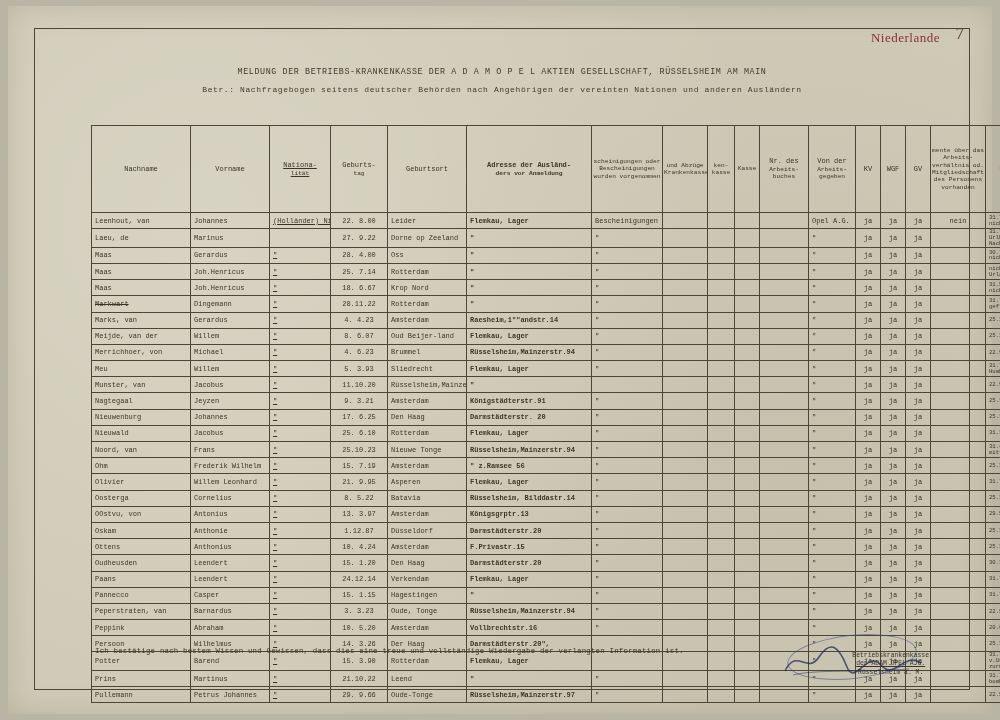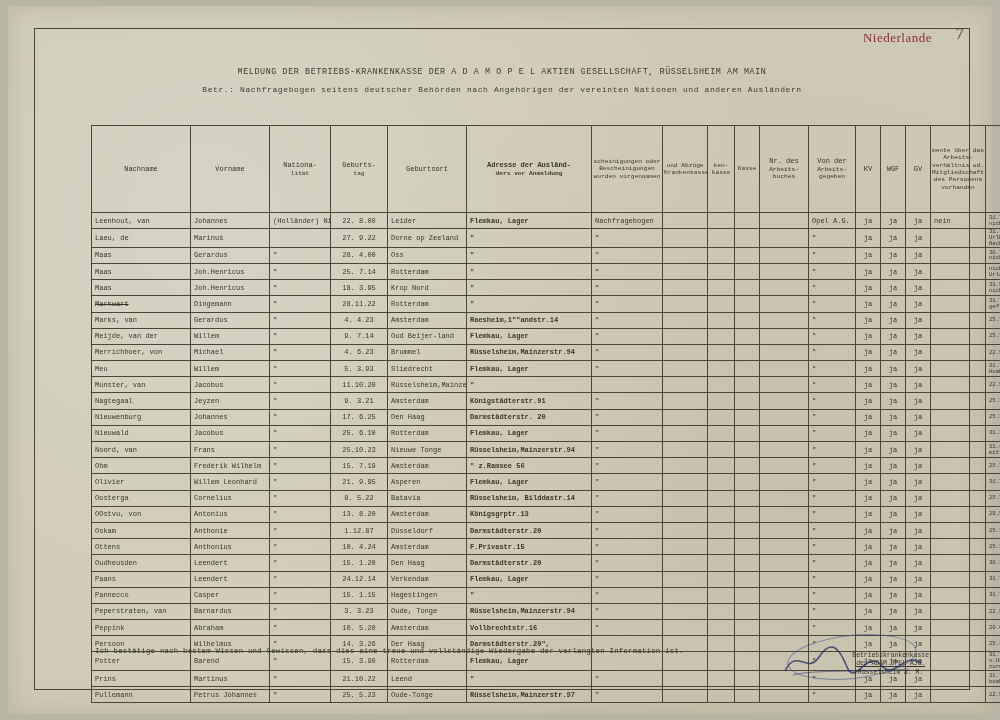--- a/index.html
+++ b/index.html
@@ -15,21 +15,21 @@
     background-image:
       radial-gradient(circle at 20% 30%, rgba(255,255,255,0.18), rgba(255,255,255,0) 60%),
       radial-gradient(circle at 80% 70%, rgba(120,110,80,0.10), rgba(255,255,255,0) 55%);
     box-shadow:inset 0 0 30px rgba(120,110,85,0.25);
   }
   .border-box{
     position:absolute;left:26px;top:22px;right:22px;bottom:24px;
     border:1px solid #4b4636;
   }
   .archive-stamp{
-    position:absolute;right:60px;top:24px;
+    position:absolute;right:52px;top:24px;
     color:#8a2f33;
     font-family:"Liberation Serif", serif;
     font-size:13px;letter-spacing:.5px;
   }
   .page-num{
     position:absolute;right:28px;top:18px;
     color:#6c3a2c;
     font-family:"Liberation Serif", serif;
     font-size:17px;
   }
@@ -63,34 +63,34 @@
   thead th .sub{font-size:6.2px;display:block;line-height:1.2;}
   tbody td{
     height:15.2px;
     padding:0 3px;
     white-space:nowrap;
     overflow:hidden;
     letter-spacing:0px;
   }
   .c-name{width:96px;margin-left:46px;}
   .c-vor{width:76px;}
-  .c-nat{width:58px;}
+  .c-nat{width:58px;text-decoration:underline;}
   .c-geb{width:54px;text-align:center;}
   .c-ort{width:76px;}
   .c-adr{width:122px;font-weight:bold;}
   .c-karte{width:68px;}
   .c-brutto{width:42px;}
   .c-wo{width:24px;}
   .c-kass{width:22px;}
   .c-nr{width:46px;}
   .c-von{width:44px;}
   .c-kv{width:22px;text-align:center;}
   .c-wgf{width:22px;text-align:center;}
   .c-gv{width:22px;text-align:center;}
-  .c-dok{width:52px;}
+  .c-dok{width:52px;text-align:center;}
   .c-bem{width:62px;font-size:5.6px;line-height:1.05;white-space:normal;}
   .tick{
     position:relative;
   }
   .tick:before{
     content:"\2713";
     position:absolute;left:-9px;top:1px;
     font-size:7px;color:#4a4433;
   }
   .strike{text-decoration:line-through;font-family:Liberation Mono, monospace;}
@@ -184,21 +184,21 @@
           </tr>
         </thead>
         <tbody id="tbody">
             <tr>
               <td class="c-name tick">Leenhout, van</td>
               <td class="c-vor">Johannes</td>
               <td class="c-nat">(Holländer) Niederlande</td>
               <td class="c-geb">22. 8.00</td>
               <td class="c-ort">Leider</td>
               <td class="c-adr">Flemkau, Lager</td>
-              <td class="c-karte">Nachfragebogen</td>
+              <td class="c-karte">Bescheinigungen</td>
               <td class="c-brutto"></td>
               <td class="c-wo"></td>
               <td class="c-kass"></td>
               <td class="c-nr"></td>
               <td class="c-von">Opel A.G.</td>
               <td class="c-kv">ja</td>
               <td class="c-wgf">ja</td>
               <td class="c-gv">ja</td>
               <td class="c-dok">nein</td>
               <td class="c-bem">31.7.44 v. Urlb. nicht zurück</td>
@@ -257,21 +257,21 @@
               <td class="c-kv">ja</td>
               <td class="c-wgf">ja</td>
               <td class="c-gv">ja</td>
               <td class="c-dok"></td>
               <td class="c-bem">nicht zurück Urlaub</td>
             </tr>
             <tr>
               <td class="c-name tick">Maas</td>
               <td class="c-vor">Joh.Henricus</td>
               <td class="c-nat">"</td>
-              <td class="c-geb">18. 3.95</td>
+              <td class="c-geb">18. 6.67</td>
               <td class="c-ort">Krop Nord</td>
               <td class="c-adr">"</td>
               <td class="c-karte">"</td>
               <td class="c-brutto"></td>
               <td class="c-wo"></td>
               <td class="c-kass"></td>
               <td class="c-nr"></td>
               <td class="c-von">"</td>
               <td class="c-kv">ja</td>
               <td class="c-wgf">ja</td>
@@ -314,21 +314,21 @@
               <td class="c-kv">ja</td>
               <td class="c-wgf">ja</td>
               <td class="c-gv">ja</td>
               <td class="c-dok"></td>
               <td class="c-bem">25.3.45 Austr.</td>
             </tr>
             <tr>
               <td class="c-name tick">Meijde, van der</td>
               <td class="c-vor">Willem</td>
               <td class="c-nat">"</td>
-              <td class="c-geb">9. 7.14</td>
+              <td class="c-geb">8. 6.07</td>
               <td class="c-ort">Oud Beijer-land</td>
               <td class="c-adr">Flemkau, Lager</td>
               <td class="c-karte">"</td>
               <td class="c-brutto"></td>
               <td class="c-wo"></td>
               <td class="c-kass"></td>
               <td class="c-nr"></td>
               <td class="c-von">"</td>
               <td class="c-kv">ja</td>
               <td class="c-wgf">ja</td>
@@ -523,21 +523,21 @@
               <td class="c-kv">ja</td>
               <td class="c-wgf">ja</td>
               <td class="c-gv">ja</td>
               <td class="c-dok"></td>
               <td class="c-bem">25.3.45 Austr.</td>
             </tr>
             <tr>
               <td class="c-name">OOstvu, von</td>
               <td class="c-vor">Antonius</td>
               <td class="c-nat">"</td>
-              <td class="c-geb">13. 8.20</td>
+              <td class="c-geb">13. 3.97</td>
               <td class="c-ort">Amsterdam</td>
               <td class="c-adr">Königsgrptr.13</td>
               <td class="c-karte">"</td>
               <td class="c-brutto"></td>
               <td class="c-wo"></td>
               <td class="c-kass"></td>
               <td class="c-nr"></td>
               <td class="c-von">"</td>
               <td class="c-kv">ja</td>
               <td class="c-wgf">ja</td>
@@ -732,21 +732,21 @@
               <td class="c-kv">ja</td>
               <td class="c-wgf">ja</td>
               <td class="c-gv">ja</td>
               <td class="c-dok"></td>
               <td class="c-bem">31.7.44 Lübecker-bombiert Deutsw</td>
             </tr>
             <tr>
               <td class="c-name">Pullemann</td>
               <td class="c-vor">Petrus Johannes</td>
               <td class="c-nat">"</td>
-              <td class="c-geb">25. 5.23</td>
+              <td class="c-geb">29. 9.66</td>
               <td class="c-ort">Oude-Tonge</td>
               <td class="c-adr">Rüsselsheim,Mainzerstr.97</td>
               <td class="c-karte">"</td>
               <td class="c-brutto"></td>
               <td class="c-wo"></td>
               <td class="c-kass"></td>
               <td class="c-nr"></td>
               <td class="c-von">"</td>
               <td class="c-kv">ja</td>
               <td class="c-wgf">ja</td>

